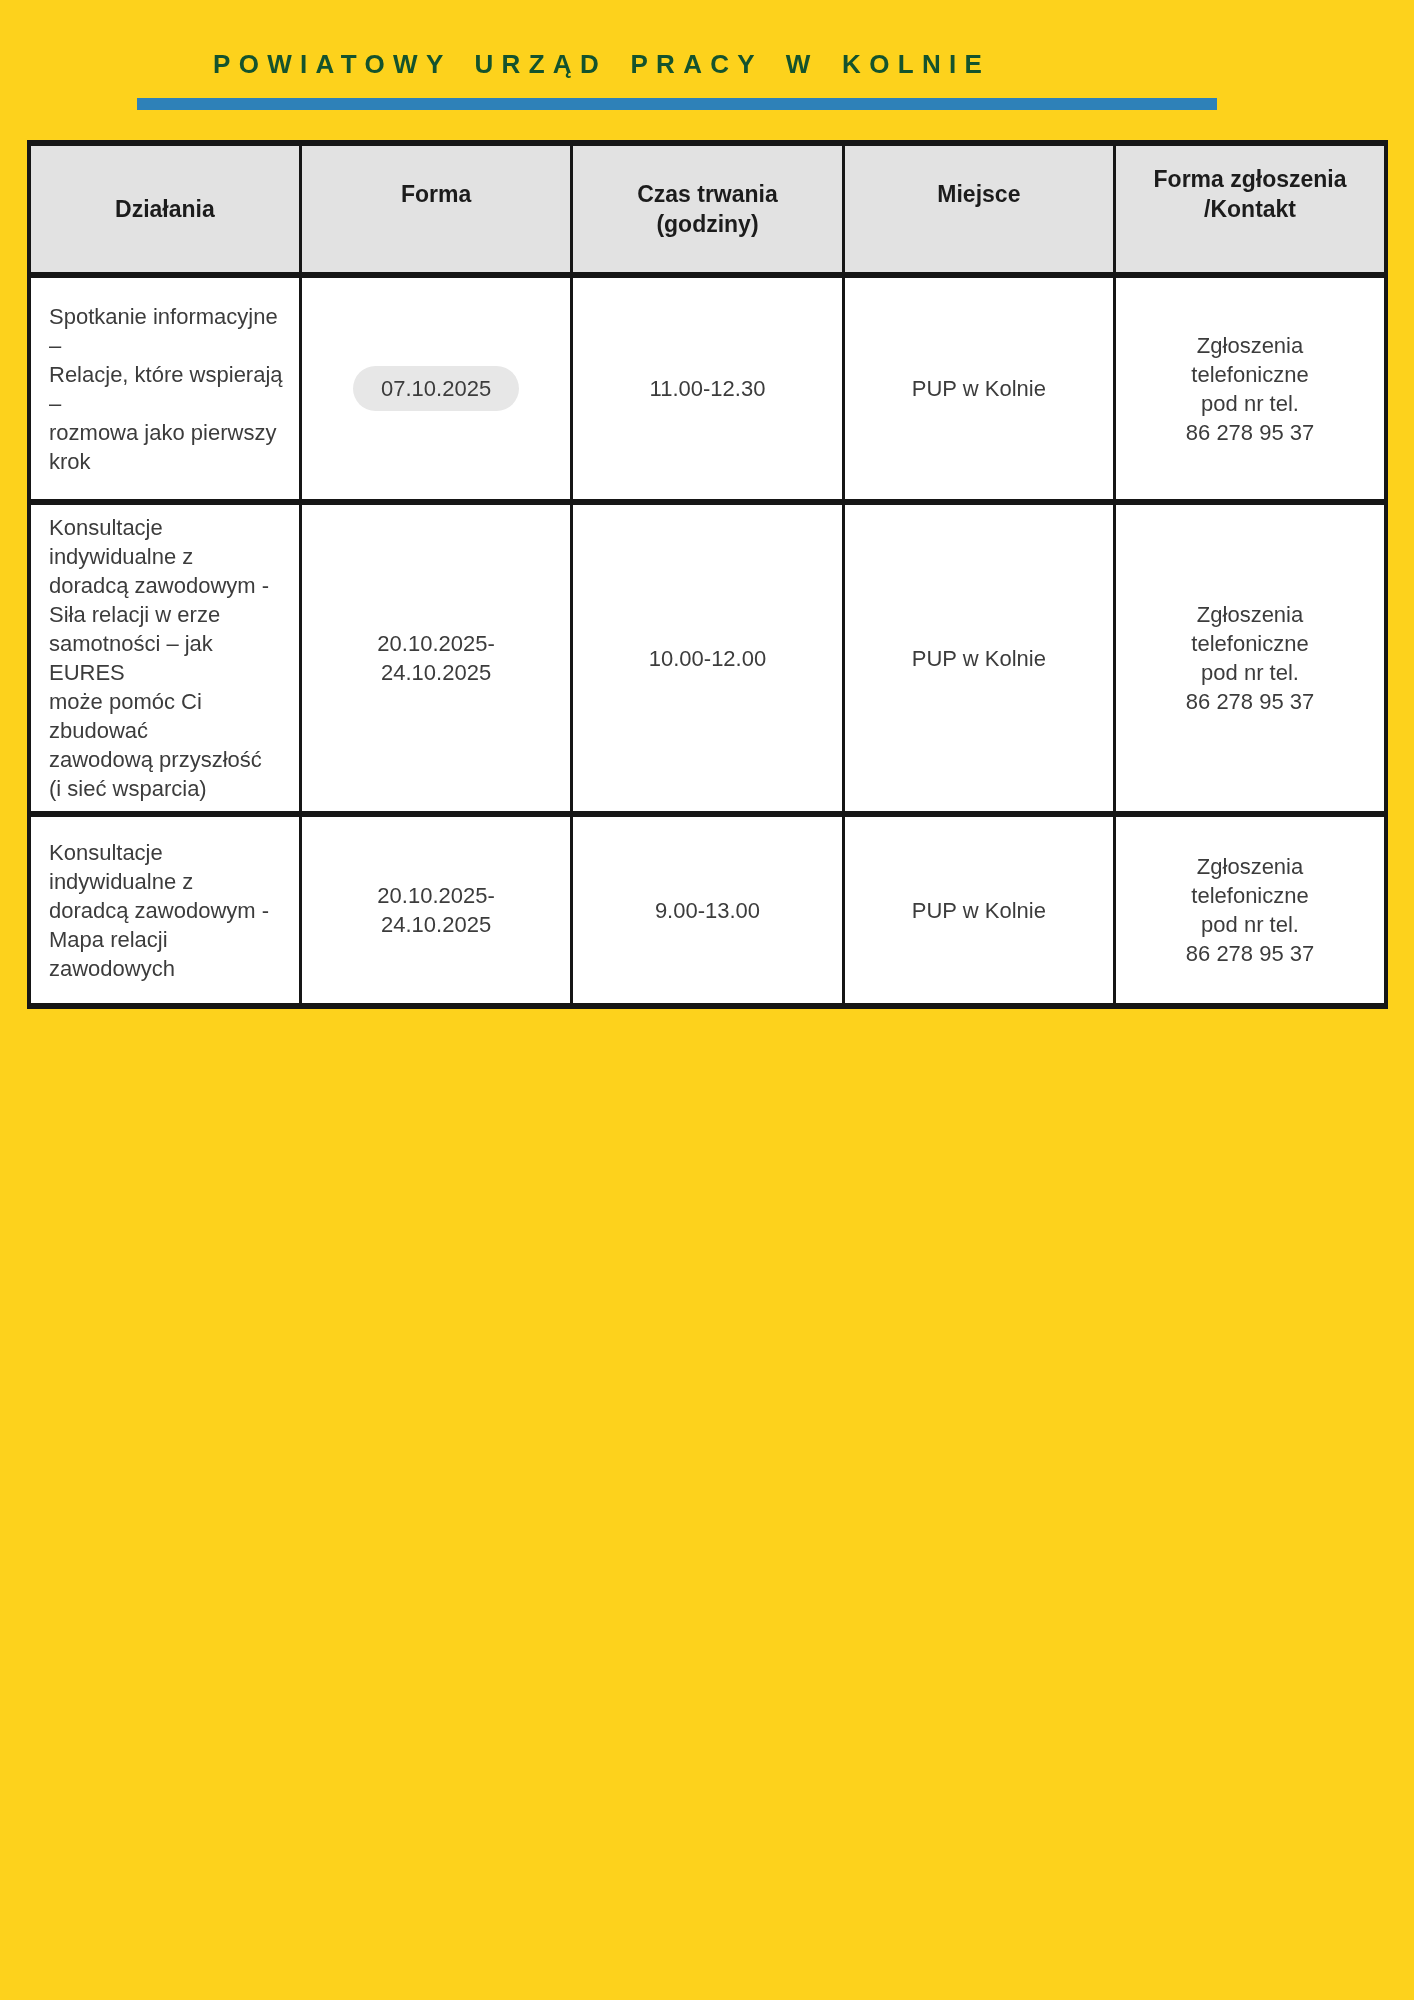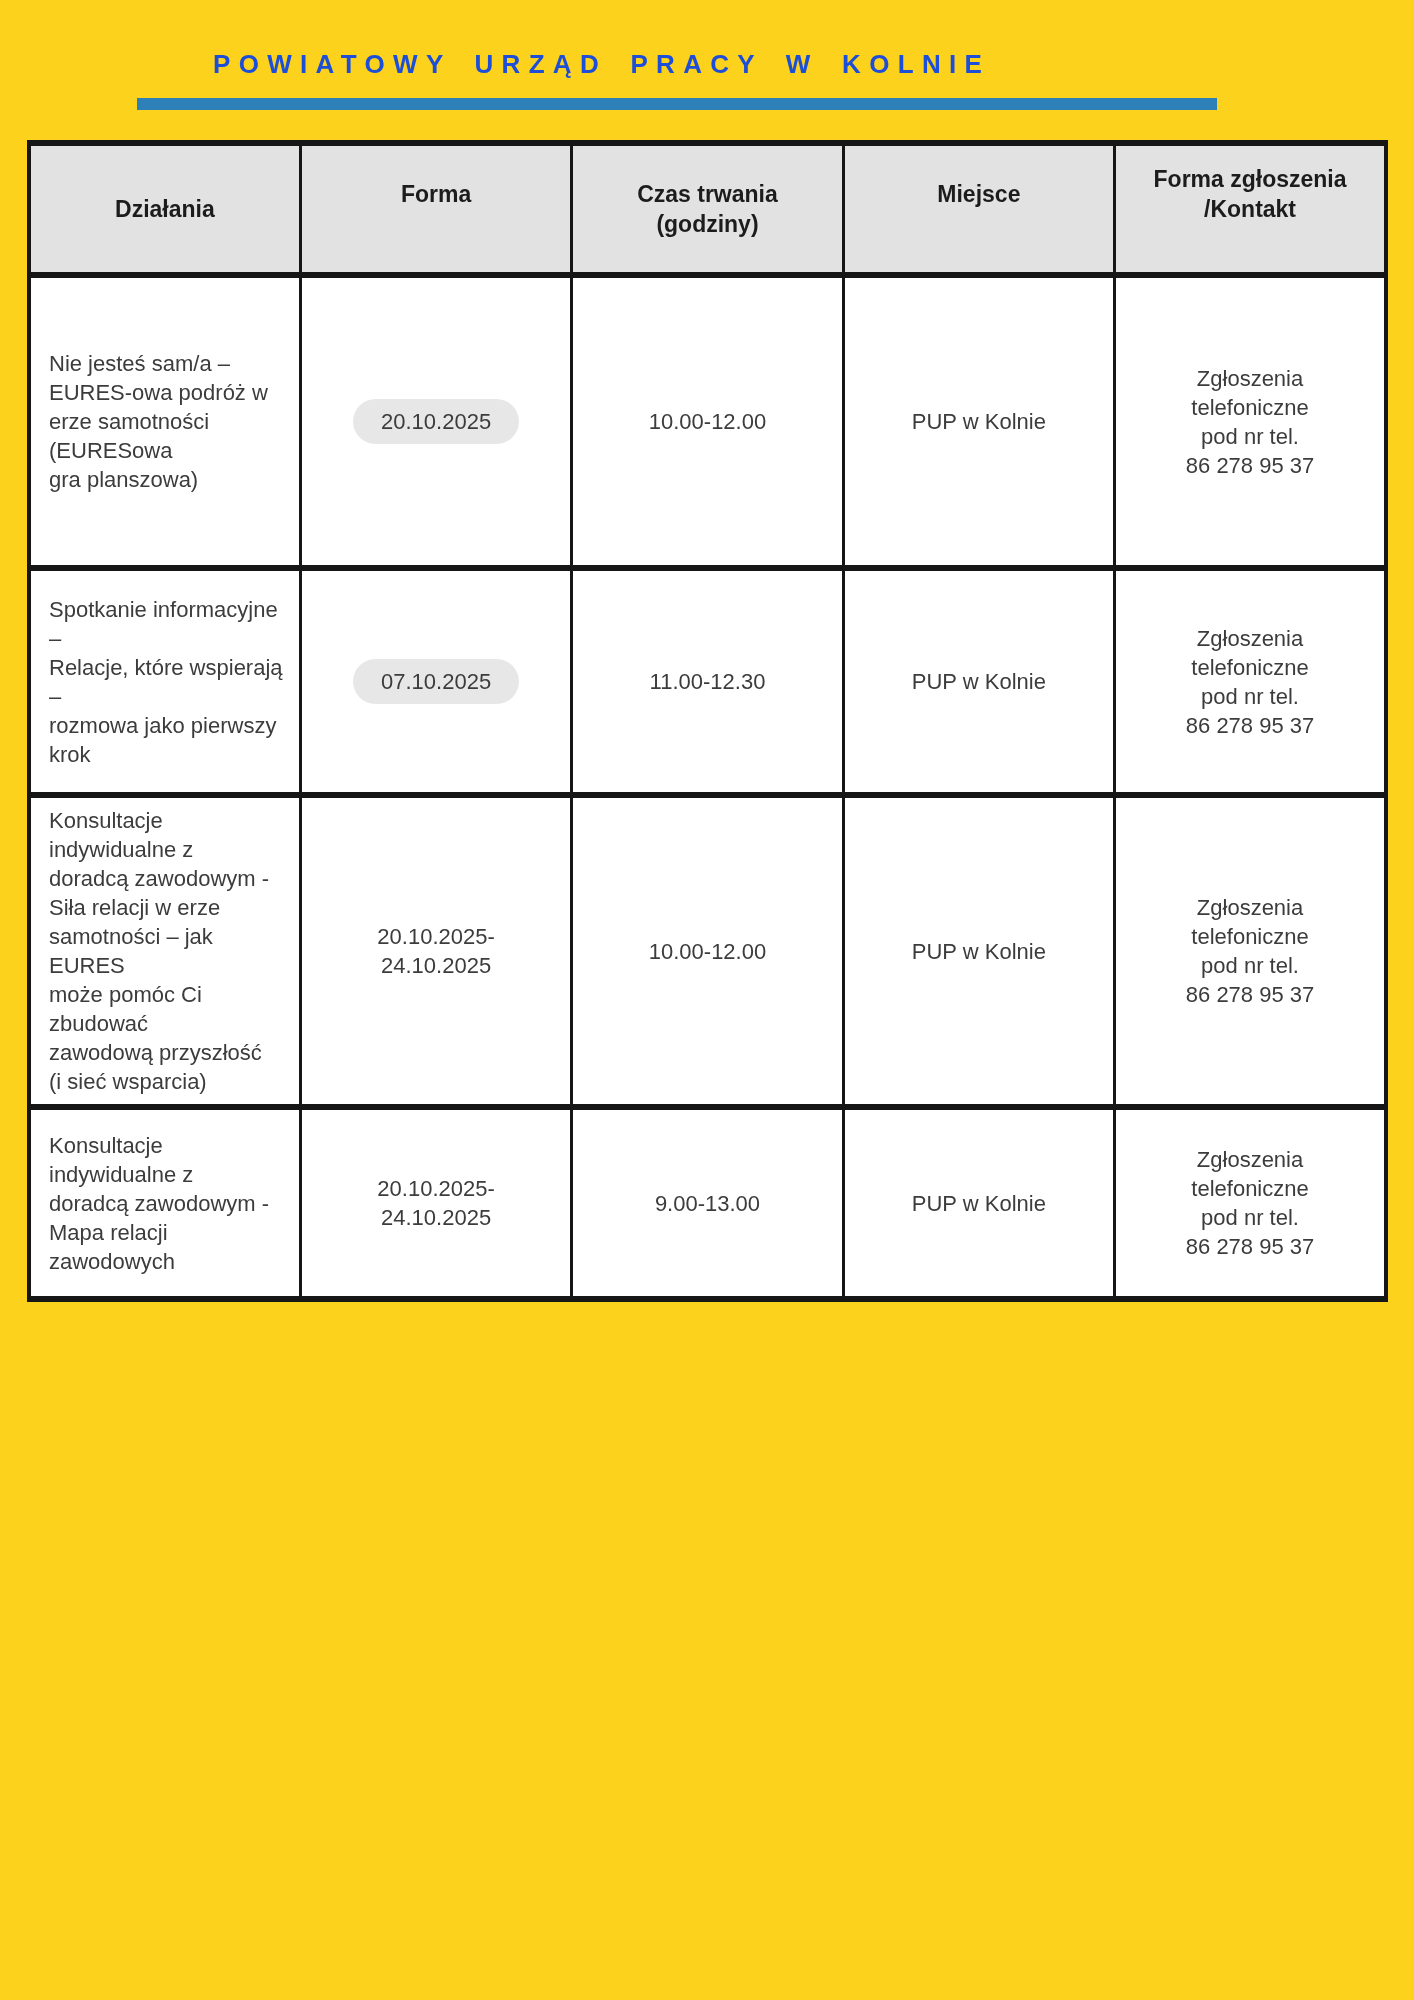--- a/index.html
+++ b/index.html
@@ -11,21 +11,21 @@
     position: relative;
     overflow: hidden;
   }
 
   
   .letterhead {
     padding-top: 44px;
     margin-left: 213px;
     width: 736px;
     text-align: left;
-    color: #1d4ed8;
+    color: #14532d;
     font-weight: bold;
     font-size: 26px;
     line-height: 41px;
     letter-spacing: 0.32em;
     word-spacing: 0.30em;
     white-space: nowrap;
   }
 
   
   .accent-bar {
@@ -104,34 +104,20 @@
     <tr>
       <th>Działania</th>
       <th class="raised">Forma</th>
       <th>Czas trwania (godziny)</th>
       <th class="raised">Miejsce</th>
       <th class="raised multiline">Forma zgłoszenia
 /Kontakt</th>
     </tr>
   </thead>
   <tbody>
-    <tr class="row-0">
-      <td class="activity multiline">Nie jesteś sam/a –
-EURES-owa podróż w
-erze samotności
-(EURESowa
-gra planszowa)</td>
-      <td><span class="pill">20.10.2025</span></td>
-      <td>10.00-12.00</td>
-      <td>PUP w Kolnie</td>
-      <td class="multiline">Zgłoszenia
-telefoniczne
-pod nr tel.
-86 278 95 37</td>
-    </tr>
     <tr class="row-1">
       <td class="activity multiline">Spotkanie informacyjne –
 Relacje, które wspierają –
 rozmowa jako pierwszy
 krok</td>
       <td><span class="pill">07.10.2025</span></td>
       <td>11.00-12.30</td>
       <td>PUP w Kolnie</td>
       <td class="multiline">Zgłoszenia
 telefoniczne

